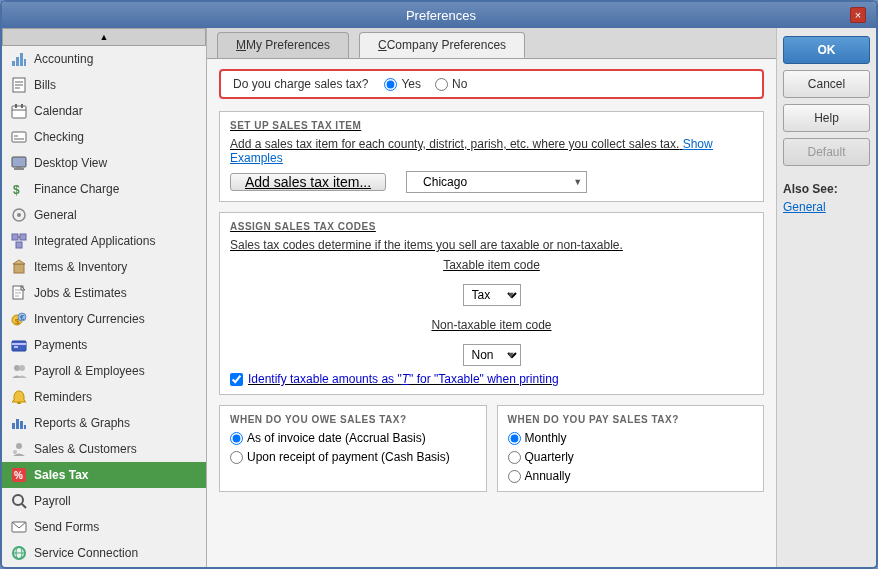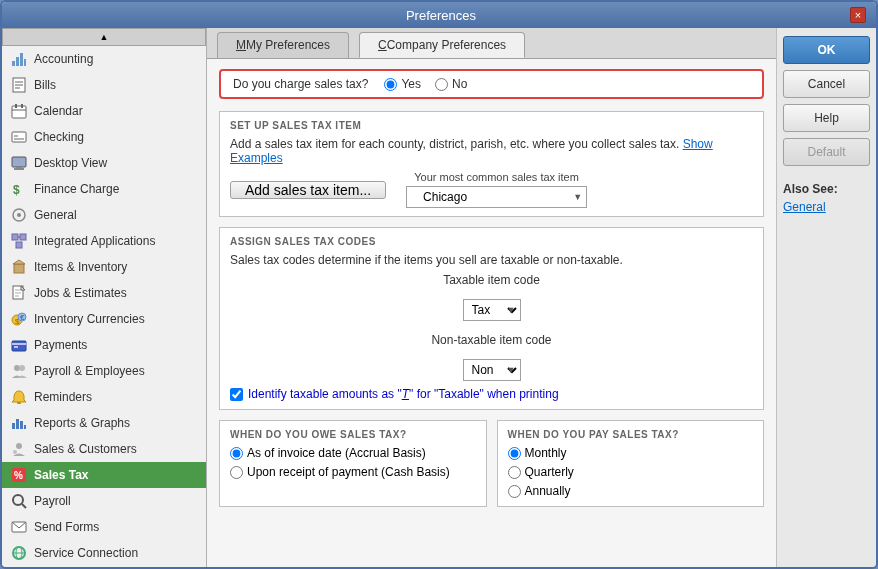--- a/index.html
+++ b/index.html
@@ -159,20 +159,21 @@
 
     .radio-option { display: flex; align-items: center; gap: 4px; cursor: pointer; }
     .radio-option input[type="radio"] { cursor: pointer; }
 
     
     .section {
       border: 1px solid #c0c0c0;
       background: white;
       margin-bottom: 10px;
       padding: 8px 10px;
+      text-decoration: underline;
     }
 
     .section-title {
       font-size: 10px;
       font-weight: bold;
       color: #666;
       letter-spacing: 0.5px;
       margin-bottom: 6px;
       text-transform: uppercase;
     }
@@ -600,21 +601,20 @@
         <div class="section">
           <div class="section-title">SET UP SALES TAX ITEM</div>
           <div class="section-text">
             <span>Add a sales tax item for each county, district, parish, etc. where you collect sales tax.</span>
             <span> </span>
             <span class="link">Show Examples</span>
           </div>
           <div class="sales-tax-item-row">
             <button class="add-btn">Add sales tax item...</button>
             <div class="common-tax-item">
-              <span class="common-tax-label">Your most common sales tax item</span>
               <div class="select-wrapper">
                 <select class="dropdown-select">
                   <option>Chicago</option>
                   <option>Other</option>
                 </select>
               </div>
             </div>
           </div>
         </div>
 

